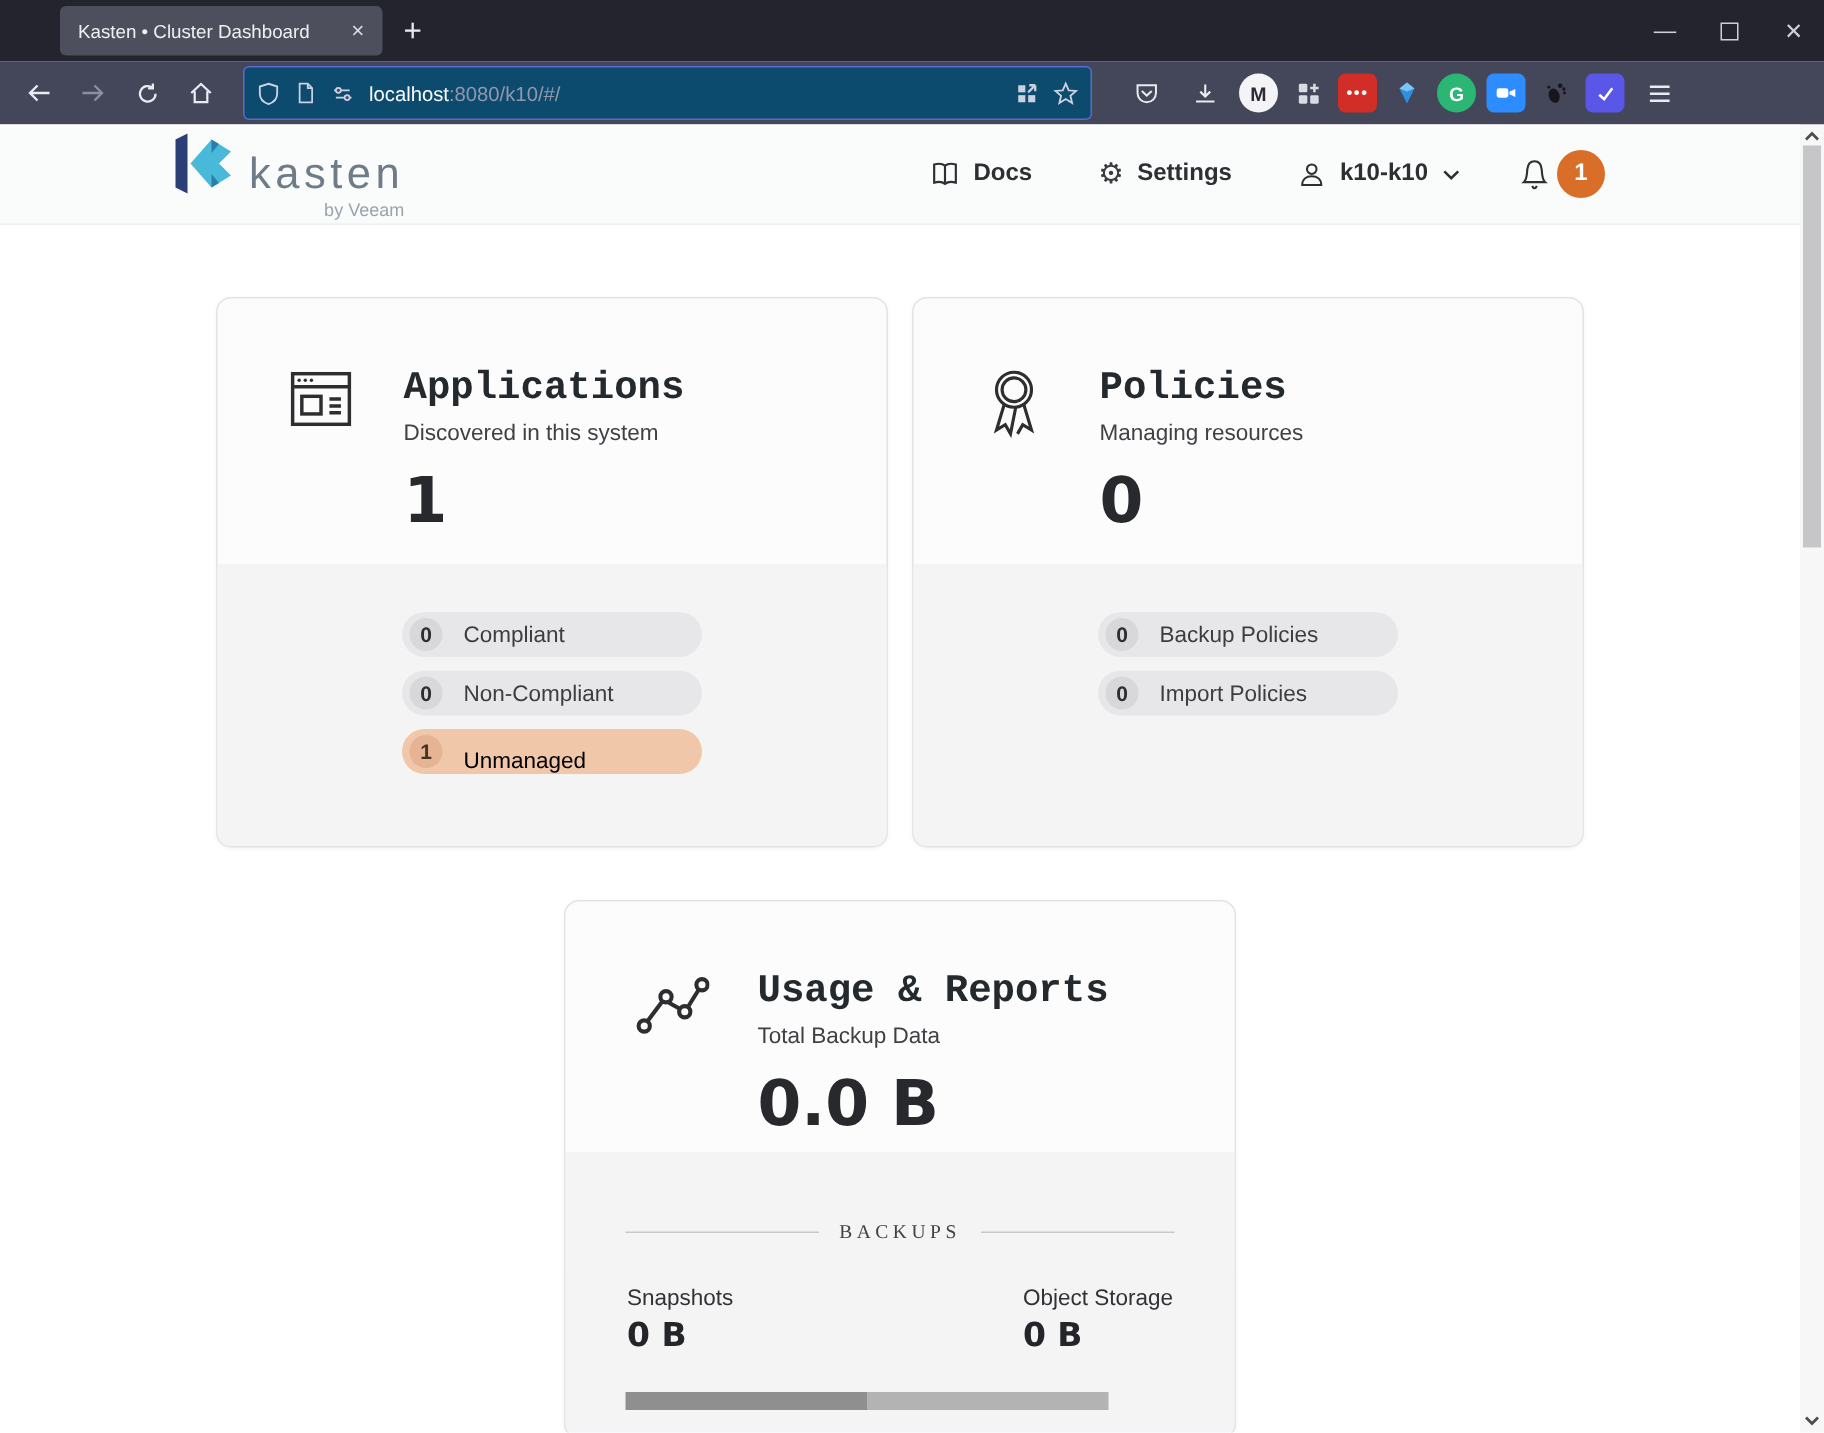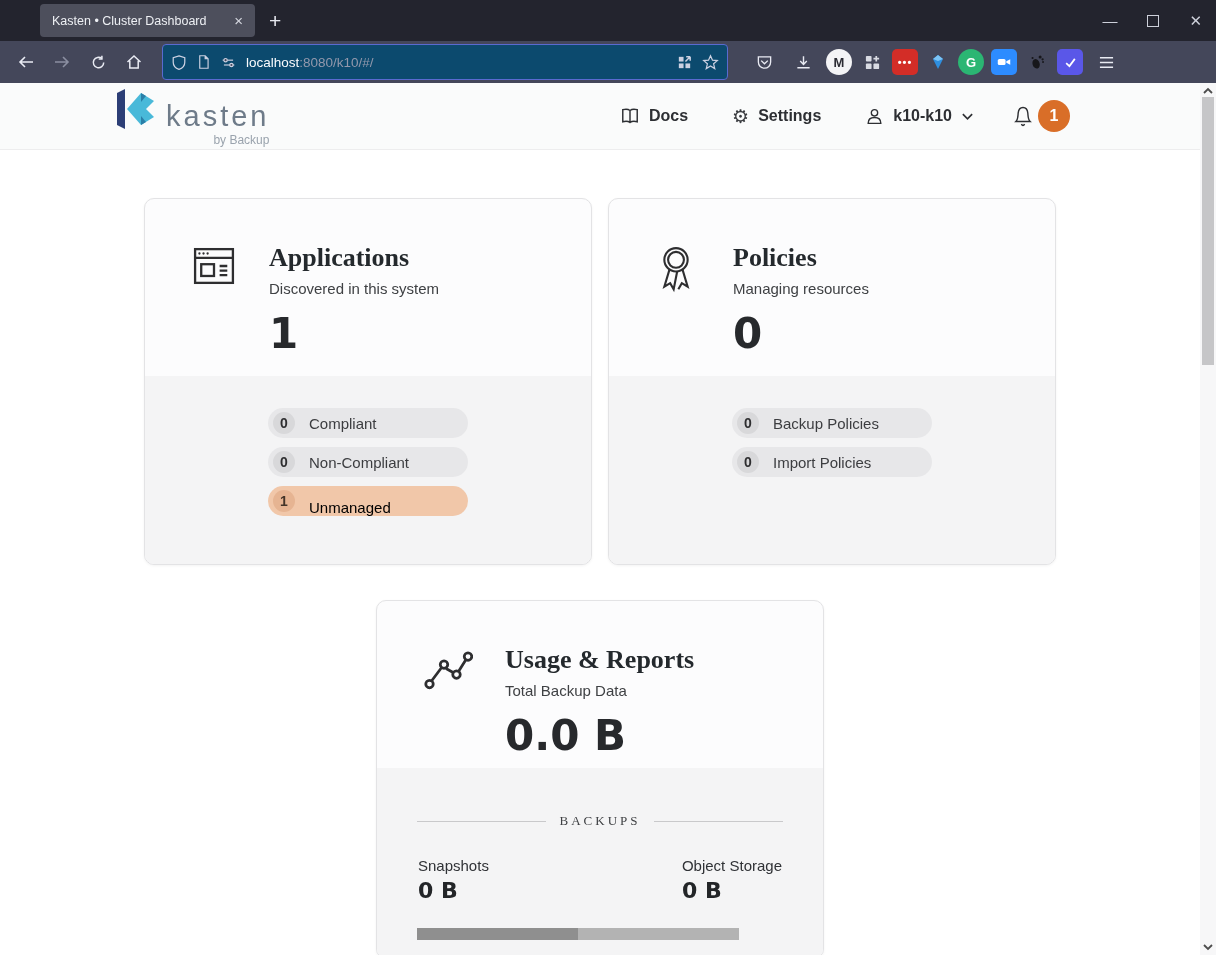--- a/index.html
+++ b/index.html
@@ -47,21 +47,21 @@
   .badge { width:32px; height:32px; border-radius:50%; background:#d96e28; color:#fff; font-size:16px;
            font-weight:bold; display:flex; align-items:center; justify-content:center; margin-left:4px; }
 
   .cards-row { display:flex; justify-content:center; gap:16px; margin-top:48px; }
   .card { width:448px; background:#fcfcfd; border:1px solid #e3e3e5; border-radius:10px;
           box-shadow:0 1px 3px rgba(0,0,0,0.05); overflow:hidden; }
   .card-top { padding:44px 40px 0 46px; display:flex; }
   .card-top.h177 { height:177px; } .card-top.h167 { height:167px; }
   .card-icon { flex:0 0 46px; color:#2e2e30; }
   .card-main { margin-left:32px; }
-  .card-title { font-family:Liberation Serif, serif; font-weight:bold; font-size:26px; color:#24292d; }
+  .card-title { font-family:Liberation Mono, monospace; font-weight:bold; font-size:26px; color:#24292d; }
   .card-sub { font-size:15px; color:#3f4144; margin-top:7px; }
   .card-count { font-family:"DejaVu Sans", sans-serif; font-weight:bold; font-size:42px; color:#27292c; margin-top:12px; }
   .card-bottom { background:#f4f4f5; padding-top:32px; }
   .card-bottom.h188 { height:188px; }
   .pill { width:200px; height:30px; border-radius:15px; background:#e7e7e9; margin:0 auto 9px auto;
           display:flex; align-items:center; padding-left:5px; cursor:pointer; }
   .pill-count { width:22px; height:22px; border-radius:50%; background:#d8d8da; color:#2e2e30; font-size:14px;
                 font-weight:bold; display:flex; align-items:center; justify-content:center; }
   .pill-label { font-size:15px; color:#3c3d40; margin-left:14px; }
   .pill.highlight { background:#f1c7a9; }
@@ -223,21 +223,21 @@
   <div class="site-header">
     <div class="logo">
       <svg width="46" height="46" viewBox="0 0 46 46">
         <polygon points="5,7 13,3 13,43 5,39" fill="#2c3e76"></polygon>
         <polygon points="15,23 29,7 42,15 34,23 42,31 29,39" fill="#49b9d9"></polygon>
         <polygon points="29,7 34,10 29,16" fill="#2a7fa8"></polygon>
         <polygon points="29,39 34,36 29,30" fill="#2a7fa8"></polygon>
       </svg>
       <div class="logo-text-wrap">
         <span class="logo-text">kasten</span>
-        <span class="logo-byline">by Backup</span>
+        <span class="logo-byline">by Veeam</span>
       </div>
     </div>
 
     <div class="nav">
       <div class="nav-item">
         <svg width="20" height="20" viewBox="0 0 18 18" fill="none" stroke="#2d2f33" stroke-width="1.3">
           <path d="M9 4 C7.5 2.8 5 2.6 2.5 3.3 V14.2 C5 13.5 7.5 13.7 9 14.9 C10.5 13.7 13 13.5 15.5 14.2 V3.3 C13 2.6 10.5 2.8 9 4 M9 4 V14.9"></path>
         </svg>
         <span>Docs</span>
       </div>

